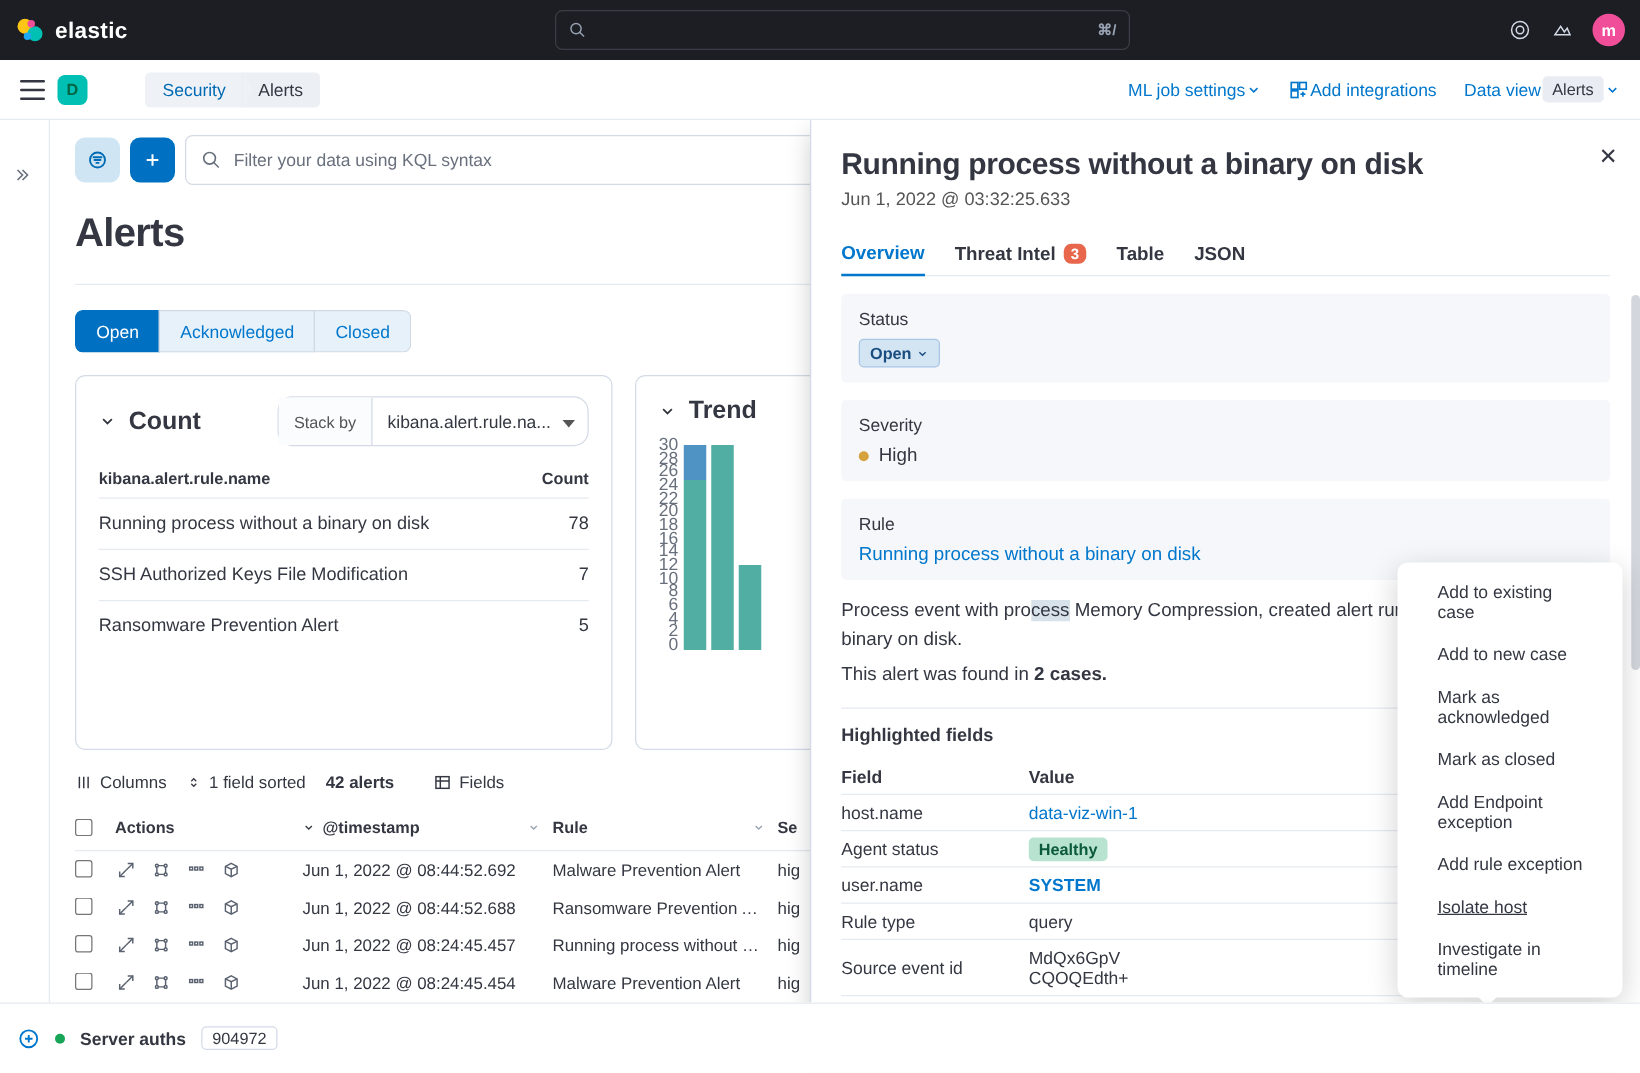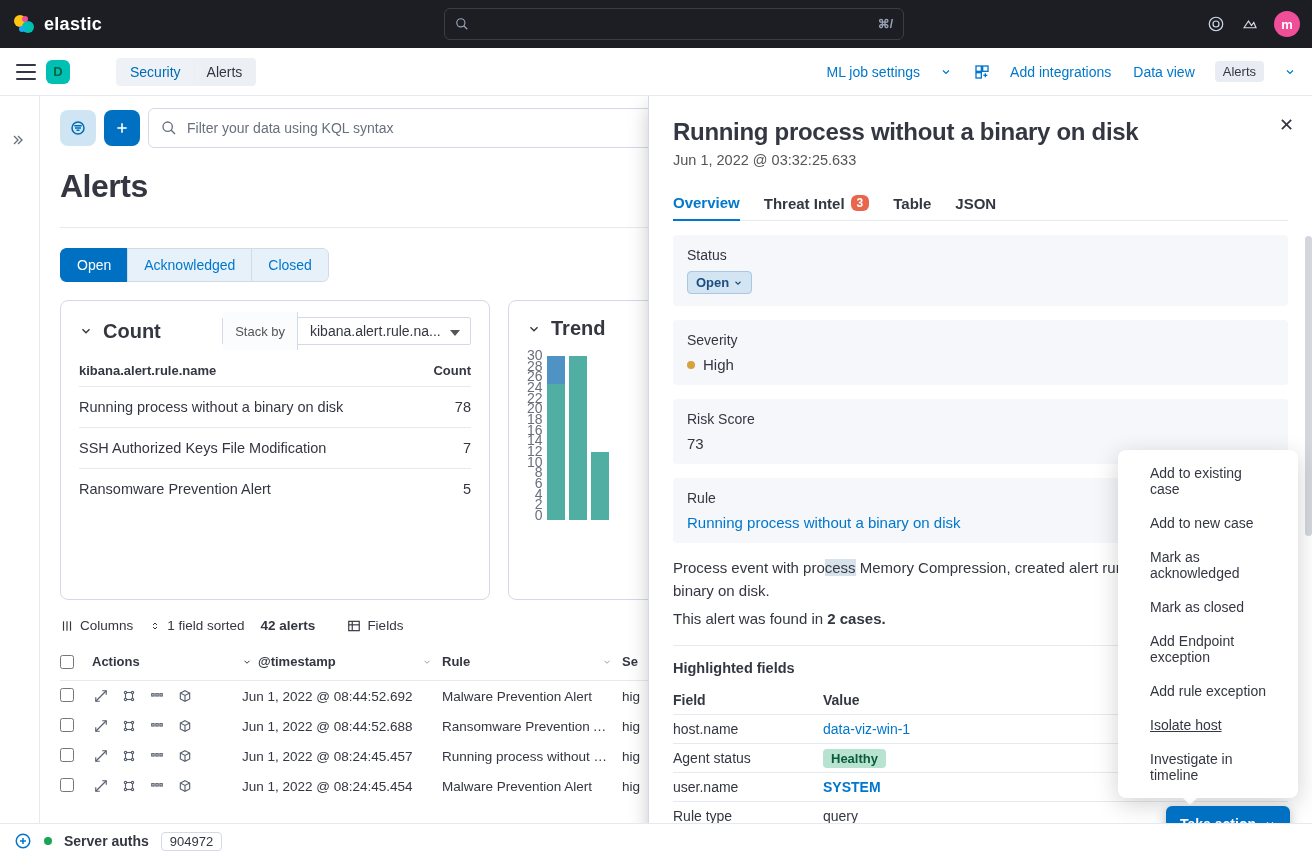--- a/index.html
+++ b/index.html
@@ -37,21 +37,21 @@
   .secondbar{height:48px;border-bottom:1px solid var(--border-light);display:flex;align-items:center;padding:0 16px;gap:10px;}
   .burger{width:20px;height:16px;display:flex;flex-direction:column;justify-content:space-between;cursor:pointer;}
   .burger span{height:2px;background:#343741;border-radius:1px;}
   .space-chip{width:24px;height:24px;border-radius:6px;background:var(--accent-green);display:flex;align-items:center;justify-content:center;color:#064;font-weight:700;font-size:13px;}
   .breadcrumbs{display:flex;align-items:center;padding-left:36px;}
   .crumb{height:28px;display:flex;align-items:center;padding:0 14px;font-size:14px;position:relative;}
   .crumb.sec{background:var(--bg-soft);color:var(--link);border-radius:4px 0 0 4px;}
   .crumb.cur{background:#eceff4;border-radius:0 4px 4px 0;margin-left:-2px;color:#343741;}
   .crumb.sec::after{content:"";position:absolute;right:-8px;top:0;border-top:14px solid transparent;border-bottom:14px solid transparent;border-left:8px solid var(--bg-soft);z-index:1;}
   .second-right{margin-left:auto;display:flex;align-items:center;gap:22px;}
-  .link-btn{color:var(--primary);font-weight:500;display:flex;align-items:center;gap:20px;cursor:pointer;}
+  .link-btn{color:var(--primary);font-weight:500;display:flex;align-items:center;gap:1px;cursor:pointer;}
   .dv-pill{background:#e9edf3;border-radius:4px;padding:3px 8px;font-size:13px;color:#343741;}
   .chev{display:inline-block;}
   
   .body{display:flex;height:762px;position:relative;}
   .rail{width:40px;border-right:1px solid var(--border-light);display:flex;align-items:flex-start;justify-content:center;padding-top:36px;}
   .rail-icon{color:#69707d;cursor:pointer;}
   .main{flex:1;position:relative;overflow:hidden;}
   .main-inner{padding:0 0 0 20px;width:100%;}
   
   .querybar{display:flex;align-items:center;gap:8px;padding:12px 0;}
@@ -70,21 +70,21 @@
   .stab.active{background:var(--primary-fill);color:#fff;border-color:var(--primary-fill);}
   .stab.idle{background:#e6f1fa;color:var(--primary);}
   
   .panels{display:flex;gap:18px;}
   .panel{border:1px solid var(--border);border-radius:8px;padding:16px 18px;height:300px;}
   .panel.count{width:430px;}
   .panel.trend{flex:0 0 auto;width:150px;}
   .panel-head{display:flex;align-items:center;gap:10px;margin-bottom:10px;}
   .panel-head .t{font-size:20px;font-weight:800;}
   .panel-head .chv{color:#343741;}
-  .stack-select{border:1px solid var(--border);border-radius:2px;height:28px;display:flex;align-items:center;margin-left:auto;}
+  .stack-select{border:1px solid var(--border);border-radius:12px;height:40px;display:flex;align-items:center;margin-left:auto;}
   .stack-select .lbl{padding:0 12px;color:#555;font-size:13px;background:#fbfcfd;height:38px;display:flex;align-items:center;border-right:1px solid var(--border);}
   .stack-select .val{padding:0 28px 0 12px;color:#343741;font-size:14px;position:relative;min-width:172px;}
   .stack-select .val::after{content:"";position:absolute;right:10px;top:7px;border-left:5px solid transparent;border-right:5px solid transparent;border-top:6px solid #555;}
   .count-table{margin-top:10px;}
   .ct-head{display:flex;justify-content:space-between;font-weight:700;font-size:13px;border-bottom:1px solid var(--border-light);padding:8px 0;}
   .ct-row{display:flex;justify-content:space-between;padding:12px 0;border-bottom:1px solid var(--border-light);font-size:14.5px;}
   .ct-row:last-child{border-bottom:none;}
   
   .axis{font-size:14px;color:#69707d;text-align:right;line-height:10px;}
   .trend-chart{display:flex;gap:4px;align-items:flex-end;height:170px;margin-top:6px;}
@@ -141,21 +141,21 @@
   .hc.value{flex:0 0 200px;}
   .hc.ap{flex:1;text-align:right;padding-right:20px;display:flex;justify-content:flex-end;gap:6px;align-items:center;}
   .health{background:#b8e3d1;color:#0b5a3a;border-radius:4px;padding:2px 8px;font-weight:600;font-size:13px;}
   
   .take-action{position:absolute;right:22px;bottom:16px;background:var(--primary-fill);color:#fff;border-radius:6px;padding:10px 14px;font-weight:700;display:flex;align-items:center;gap:8px;box-shadow:0 4px 12px rgba(0,0,0,0.25);cursor:pointer;}
   .menu{position:absolute;right:14px;bottom:60px;width:180px;background:#fff;border-radius:8px;box-shadow:0 6px 24px rgba(0,0,0,0.18);padding:6px 16px;}
   .menu::after{content:"";position:absolute;bottom:-7px;right:100px;border-left:8px solid transparent;border-right:8px solid transparent;border-top:8px solid #fff;}
   .mitem{padding:9px 16px;font-size:14px;cursor:pointer;color:#343741;}
   .mitem.u{text-decoration:underline;}
   
-  .footer{position:absolute;left:0;right:0;bottom:0;height:35px;border-top:1px solid var(--border-light);background:#fff;display:flex;align-items:center;padding:0 14px;gap:12px;font-size:14px;}
+  .footer{position:absolute;left:0;right:0;bottom:0;height:56px;border-top:1px solid var(--border-light);background:#fff;display:flex;align-items:center;padding:0 14px;gap:12px;font-size:14px;}
   .footer .plus{color:var(--primary);cursor:pointer;}
   .footer .dot{width:8px;height:8px;border-radius:50%;background:#18a558;}
   .footer .count{border:1px solid var(--border);border-radius:4px;padding:1px 8px;font-size:13px;color:#343741;}
   
   svg{display:block;}
   .scrollfake{position:absolute;top:140px;right:0;width:7px;height:300px;background:#d3d6dd;border-radius:4px;}
 </style>
 </head>
 <body>
 
@@ -634,24 +634,20 @@
         </div>
         <div class="fcard">
           <div class="lbl">Severity</div>
           <div class="val">
               <span class="sev-dot"></span>
               <span>High</span>
             </div>
         </div>
       </div>
       <div class="fgrid">
-        <div class="fcard">
-          <div class="lbl">Risk Score</div>
-          <div class="val">73</div>
-        </div>
         <div class="fcard link">
           <div class="lbl">Rule</div>
           <div class="val">Running process without a binary on disk</div>
         </div>
       </div>
 
       <div class="fdesc">
         <span>Process event with pro</span><span class="hl">cess</span><span> Memory Compression, created alert running process without a binary on disk.</span>
       </div>
       <div class="fcases">

